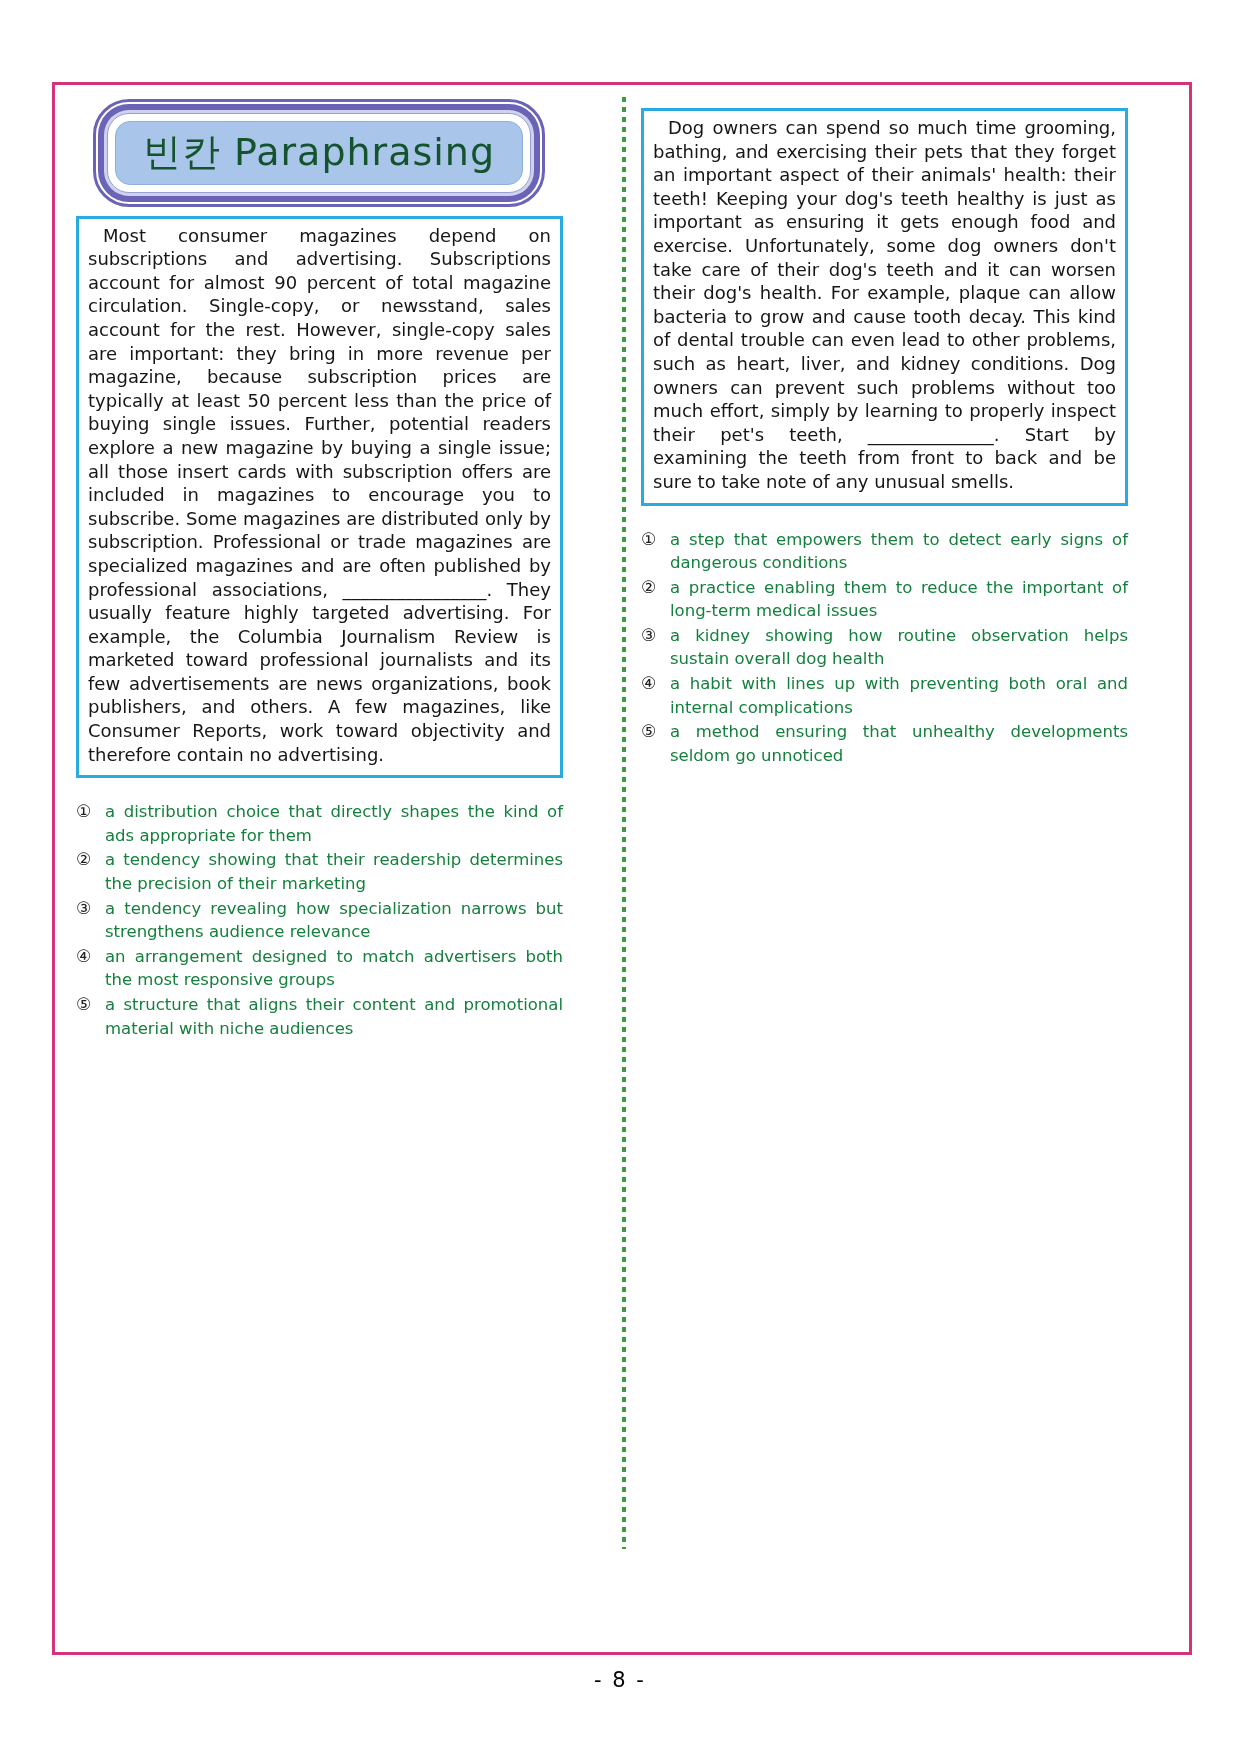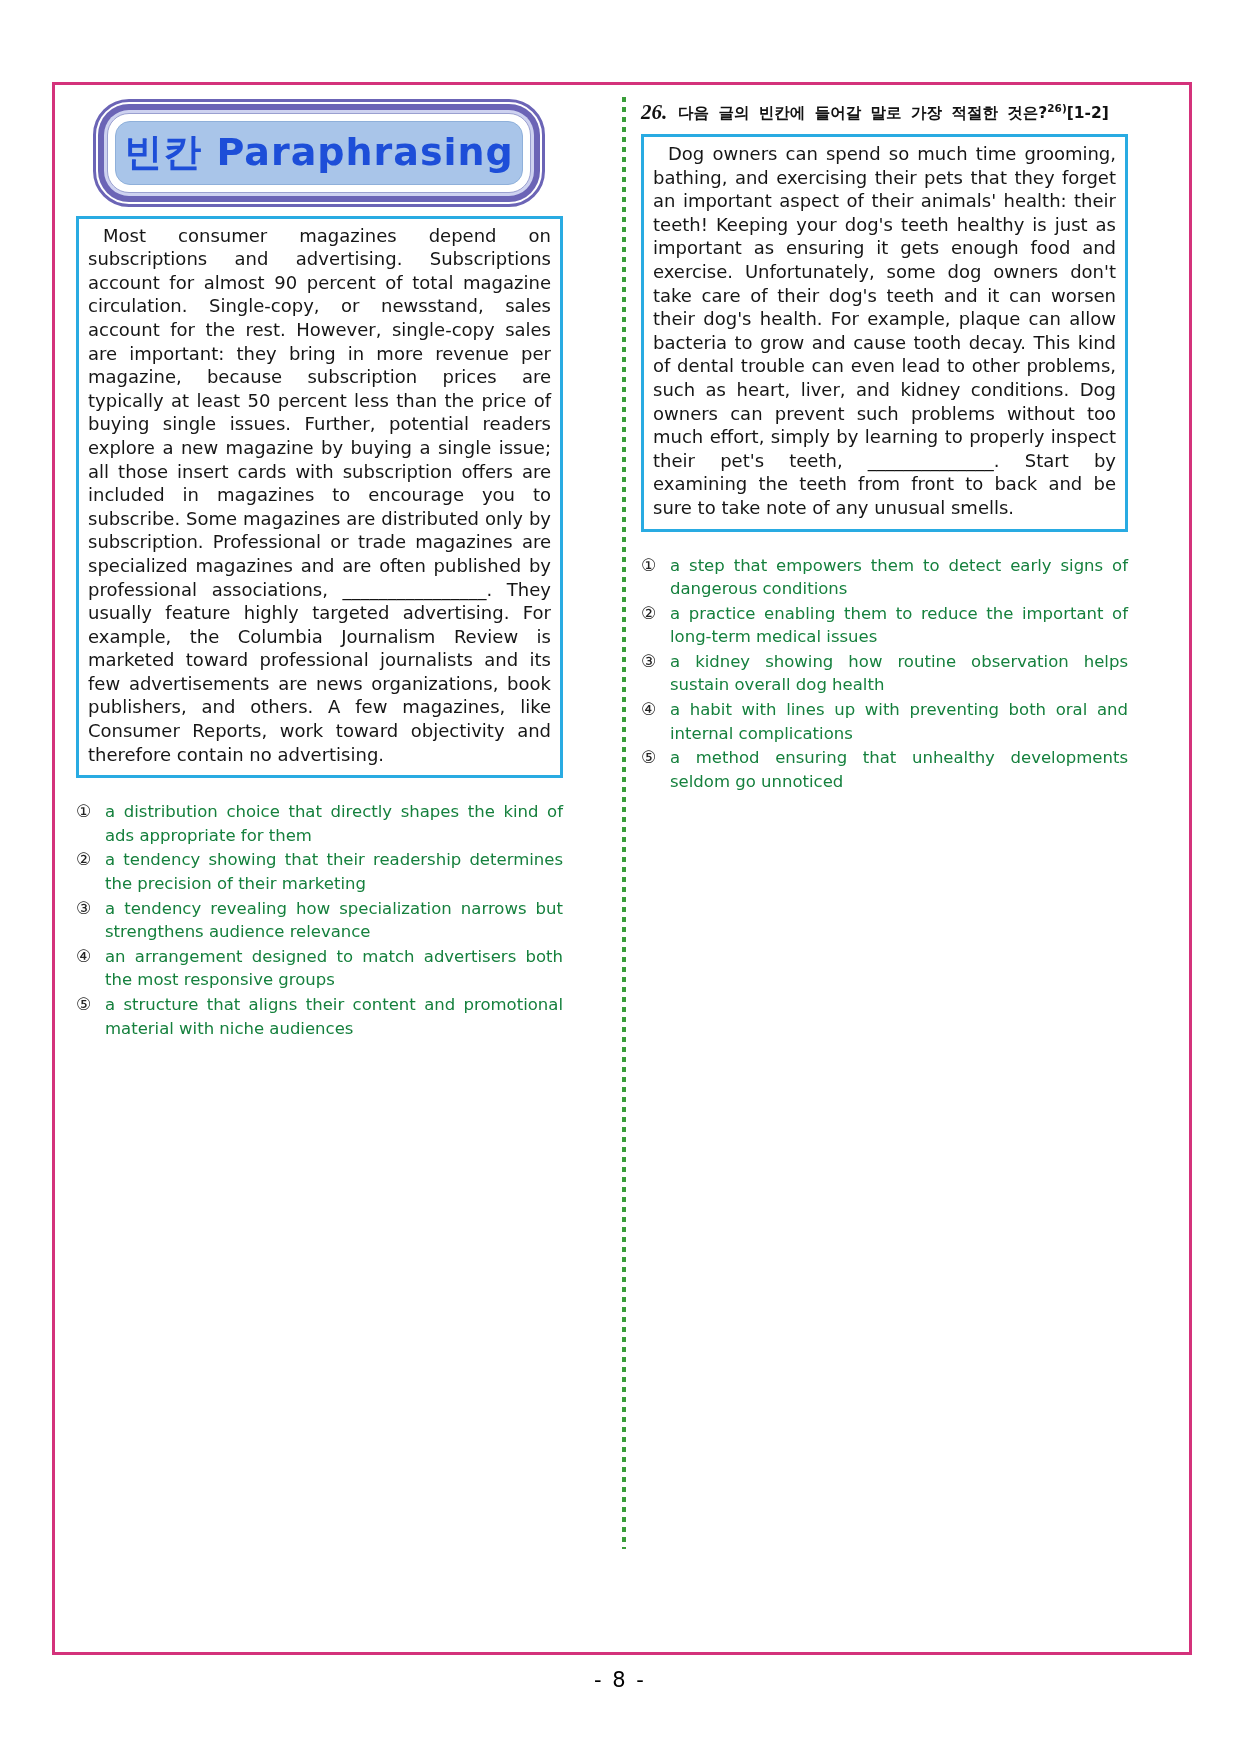--- a/index.html
+++ b/index.html
@@ -21,21 +21,21 @@
     background:repeating-linear-gradient(to bottom,#3a9e3a 0 5px,transparent 5px 10px);
   }
   
   .badge-r1{width:442px;margin-left:17px;border:3px solid #6b64b6;border-radius:36px;padding:2px;background:#fff;}
   .badge-r2{background:#6b64b6;border-radius:31px;padding:6px;}
   .badge-r3{background:#ced2f0;border-radius:25px;padding:3px;}
   .badge-r4{background:#ffffff;border:1px solid #9aa0d0;border-radius:22px;padding:7px;}
   .badge-core{
     background:#a9c5e9;border-radius:15px;border:1px solid #8fb0da;
     text-align:center;padding:8px 6px;
-    font-size:38px;font-weight:bold;letter-spacing:1px;line-height:1.2;color:#1d4ed8;
+    font-size:38px;font-weight:normal;letter-spacing:1px;line-height:1.2;color:#14532d;
   }
   
   .q-header{display:flex;margin-top:19px;line-height:24px;}
   .q-num{
     font-family:"Liberation Serif","DejaVu Serif",serif;
     font-style:italic;font-weight:bold;font-size:21px;flex:0 0 37px;line-height:22px;
   }
   .q-prompt{flex:1;font-weight:bold;font-size:15.5px;word-spacing:4px;}
   .q-prompt sup{font-size:10.5px;font-weight:bold;vertical-align:super;line-height:0;word-spacing:0;}
   .q-tag{font-weight:bold;font-size:15.5px;word-spacing:4px;}
@@ -101,24 +101,20 @@
       </li>
       <li class="choice">
         <span class="cnum">⑤</span>
         <span class="ctext">a structure that aligns their content and promotional material with niche audiences</span>
       </li>
     </ol>
   </div>
 
   <div class="col col-right">
 
-    <div class="q-header" style="margin-top:2px;">
-      <span class="q-num">26.</span>
-      <span class="q-prompt"><span>다음 글의 빈칸에 들어갈 말로 가장 적절한 것은?</span><sup>26)</sup><span class="q-tag">[1-2]</span></span>
-    </div>
 
     <div class="passage-box">
       <p class="passage">Dog owners can spend so much time grooming, bathing, and exercising their pets that they forget an important aspect of their animals' health: their teeth! Keeping your dog's teeth healthy is just as important as ensuring it gets enough food and exercise. Unfortunately, some dog owners don't take care of their dog's teeth and it can worsen their dog's health. For example, plaque can allow bacteria to grow and cause tooth decay. This kind of dental trouble can even lead to other problems, such as heart, liver, and kidney conditions. Dog owners can prevent such problems without too much effort, simply by learning to properly inspect their pet's teeth, ______________. Start by examining the teeth from front to back and be sure to take note of any unusual smells.</p>
     </div>
 
     <ol class="choices">
       <li class="choice">
         <span class="cnum">①</span>
         <span class="ctext">a step that empowers them to detect early signs of dangerous conditions</span>
       </li>

